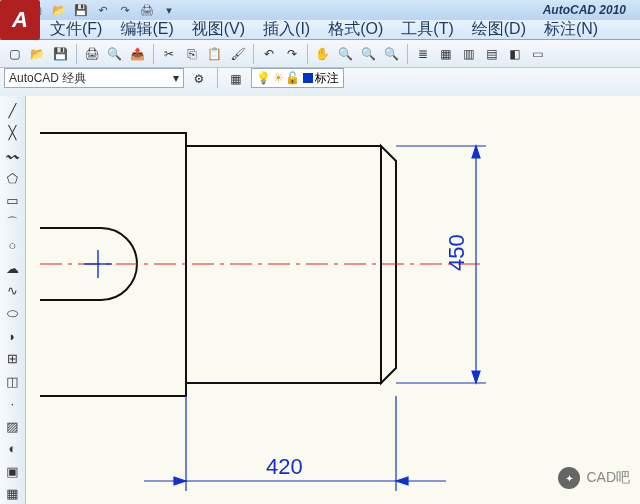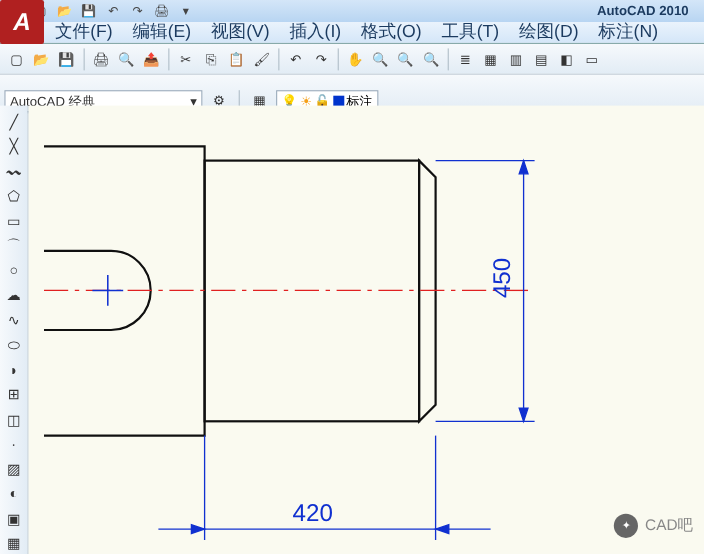--- a/index.html
+++ b/index.html
@@ -2,31 +2,31 @@
 <html><head>
 <meta charset="utf-8">
 <style>
   * { box-sizing: border-box; margin: 0; padding: 0; }
   body { font-family: "Microsoft YaHei", Arial, sans-serif; font-size: 12px; background: #fff; width: 640px; height: 504px; overflow: hidden; position: relative; }
   
   .titlebar { height: 20px; background: linear-gradient(#d4e6f8, #b8d5f2); display: flex; align-items: center; padding: 0 4px; }
   .titlebar .sysmenu { width: 18px; height: 14px; background: rgba(255,255,255,0.5); border: 1px solid #9bb; border-radius: 2px; display: inline-block; }
   .titlebar .qat-icons { display: flex; gap: 4px; margin-left: 6px; }
   .titlebar .qat-icons .qi { width: 18px; height: 16px; display: flex; align-items: center; justify-content: center; font-size: 11px; color: #444; }
-  .titlebar .apptitle { margin-left: auto; margin-right: 10px; font-size: 12px; color: #1b3a5f; font-weight: bold; }
+  .titlebar .apptitle { margin-left: auto; margin-right: 10px; font-size: 12px; color: #1b3a5f; font-style: italic; font-weight: bold; }
   
   .menubar { height: 20px; background: linear-gradient(#eaf3fc,#d4e6f8); display: flex; align-items: center; padding-left: 42px; gap: 2px; border-bottom: 1px solid #8aa; position: relative; }
   .menubar .logo { position: absolute; left: 0; top: -20px; width: 40px; height: 40px; background: #b02020; color: #fff; font-weight: bold; font-size: 22px; display: flex; align-items: center; justify-content: center; border-radius: 2px; font-style: italic; }
   .menubar .mitem { padding: 2px 8px; color: #1b3a5f; cursor: pointer; font-size: 16px; }
   
   .toolbar { height: 28px; background: linear-gradient(#f6f9fc,#e2ecf5); border-bottom: 1px solid #b8c5d0; display: flex; align-items: center; padding: 0 4px; gap: 1px; }
   .tbtn { width: 22px; height: 22px; display: flex; align-items: center; justify-content: center; border: 1px solid transparent; border-radius: 2px; cursor: pointer; font-size: 12px; color: #333; }
   .tsep { width: 1px; height: 20px; background: #b0bec8; margin: 0 3px; }
   
-  .propbar { height: 35px; background: linear-gradient(#f6f9fc,#e2ecf5); border-bottom: 1px solid #b8c5d0; display: flex; align-items: flex-end; padding: 0 4px; gap: 4px; }
+  .propbar { height: 35px; background: linear-gradient(#f6f9fc,#e2ecf5); border-bottom: 1px solid #b8c5d0; display: flex; align-items: flex-start; padding: 0 4px; gap: 4px; }
   .propbar .wsel { width: 180px; height: 20px; border: 1px solid #9ab; background: #fff; padding: 0 4px; font-size: 12px; color: #333; display: flex; align-items: center; justify-content: space-between; }
   .propbar .layerbox { display: flex; align-items: center; gap: 2px; border: 1px solid #9ab; background: #fff; height: 20px; padding: 0 4px; }
   .layerbox .bulb { color: #f5c518; }
   .layerbox .sun { color: #f5a018; }
   .layerbox .lock { color: #5a8; }
   .layerbox .swatch { width: 10px; height: 10px; background: #0033cc; display: inline-block; }
   
   .workarea { position: absolute; left: 0; top: 96px; right: 0; bottom: 0; display: flex; }
   .drawtoolbar { width: 26px; background: linear-gradient(90deg,#f6f9fc,#e2ecf5); border-right: 1px solid #b8c5d0; display: flex; flex-direction: column; align-items: center; padding-top: 4px; gap: 2px; }
   .dbtn { width: 22px; height: 22px; display: flex; align-items: center; justify-content: center; cursor: pointer; color: #333; font-size: 13px; border: 1px solid transparent; }

